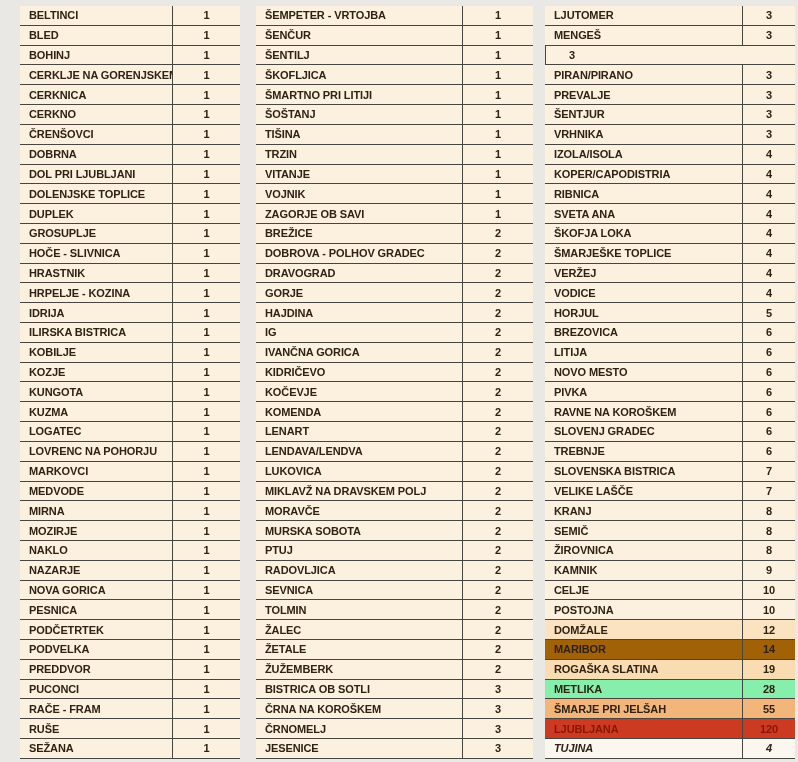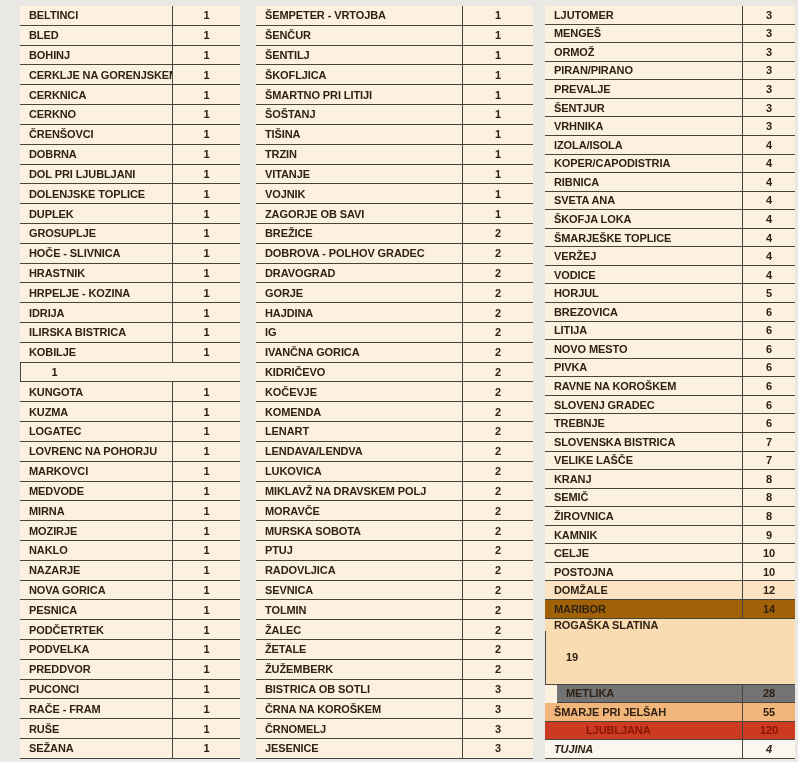--- a/index.html
+++ b/index.html
@@ -129,20 +129,21 @@
       </div>
       <div class="row">
         <div class="cell name">ILIRSKA BISTRICA</div>
         <div class="cell num">1</div>
       </div>
       <div class="row">
         <div class="cell name">KOBILJE</div>
         <div class="cell num">1</div>
       </div>
       <div class="row">
+        <div class="cell name">KOZJE</div>
         <div class="cell num">1</div>
       </div>
       <div class="row">
         <div class="cell name">KUNGOTA</div>
         <div class="cell num">1</div>
       </div>
       <div class="row">
         <div class="cell name">KUZMA</div>
         <div class="cell num">1</div>
       </div>
@@ -372,21 +373,20 @@
   <div class="mtable t2">
       <div class="row">
         <div class="cell name">LJUTOMER</div>
         <div class="cell num">3</div>
       </div>
       <div class="row">
         <div class="cell name">MENGEŠ</div>
         <div class="cell num">3</div>
       </div>
       <div class="row">
-        <div class="cell name">ORMOŽ</div>
         <div class="cell num">3</div>
       </div>
       <div class="row">
         <div class="cell name">PIRAN/PIRANO</div>
         <div class="cell num">3</div>
       </div>
       <div class="row">
         <div class="cell name">PREVALJE</div>
         <div class="cell num">3</div>
       </div>
@@ -495,33 +495,33 @@
         <div class="cell num">10</div>
       </div>
       <div class="row" style="background: rgb(251, 227, 194);">
         <div class="cell name">DOMŽALE</div>
         <div class="cell num">12</div>
       </div>
       <div class="row" style="background: #a16207;">
         <div class="cell name">MARIBOR</div>
         <div class="cell num">14</div>
       </div>
-      <div class="row" style="background: rgb(249, 220, 177); flex-direction: column;">
+      <div class="row" style="background: rgb(249, 220, 177);">
         <div class="cell name">ROGAŠKA SLATINA</div>
         <div class="cell num">19</div>
       </div>
-      <div class="row" style="background: #737373; margin-left: 12px;">
+      <div class="row" style="background: #86efac;">
         <div class="cell name">METLIKA</div>
         <div class="cell num">28</div>
       </div>
       <div class="row" style="background: rgb(242, 182, 122); gap: 36px;">
         <div class="cell name">ŠMARJE PRI JELŠAH</div>
         <div class="cell num">55</div>
       </div>
-      <div class="row" style="background: rgb(205, 58, 34); color: rgb(138, 21, 4); padding-left: 32px;">
+      <div class="row" style="background: rgb(205, 58, 34); color: rgb(138, 21, 4);">
         <div class="cell name">LJUBLJANA</div>
         <div class="cell num">120</div>
       </div>
       <div class="row italic" style="background: rgb(251, 247, 238);">
         <div class="cell name">TUJINA</div>
         <div class="cell num">4</div>
       </div>
     </div>
 </div>
 

